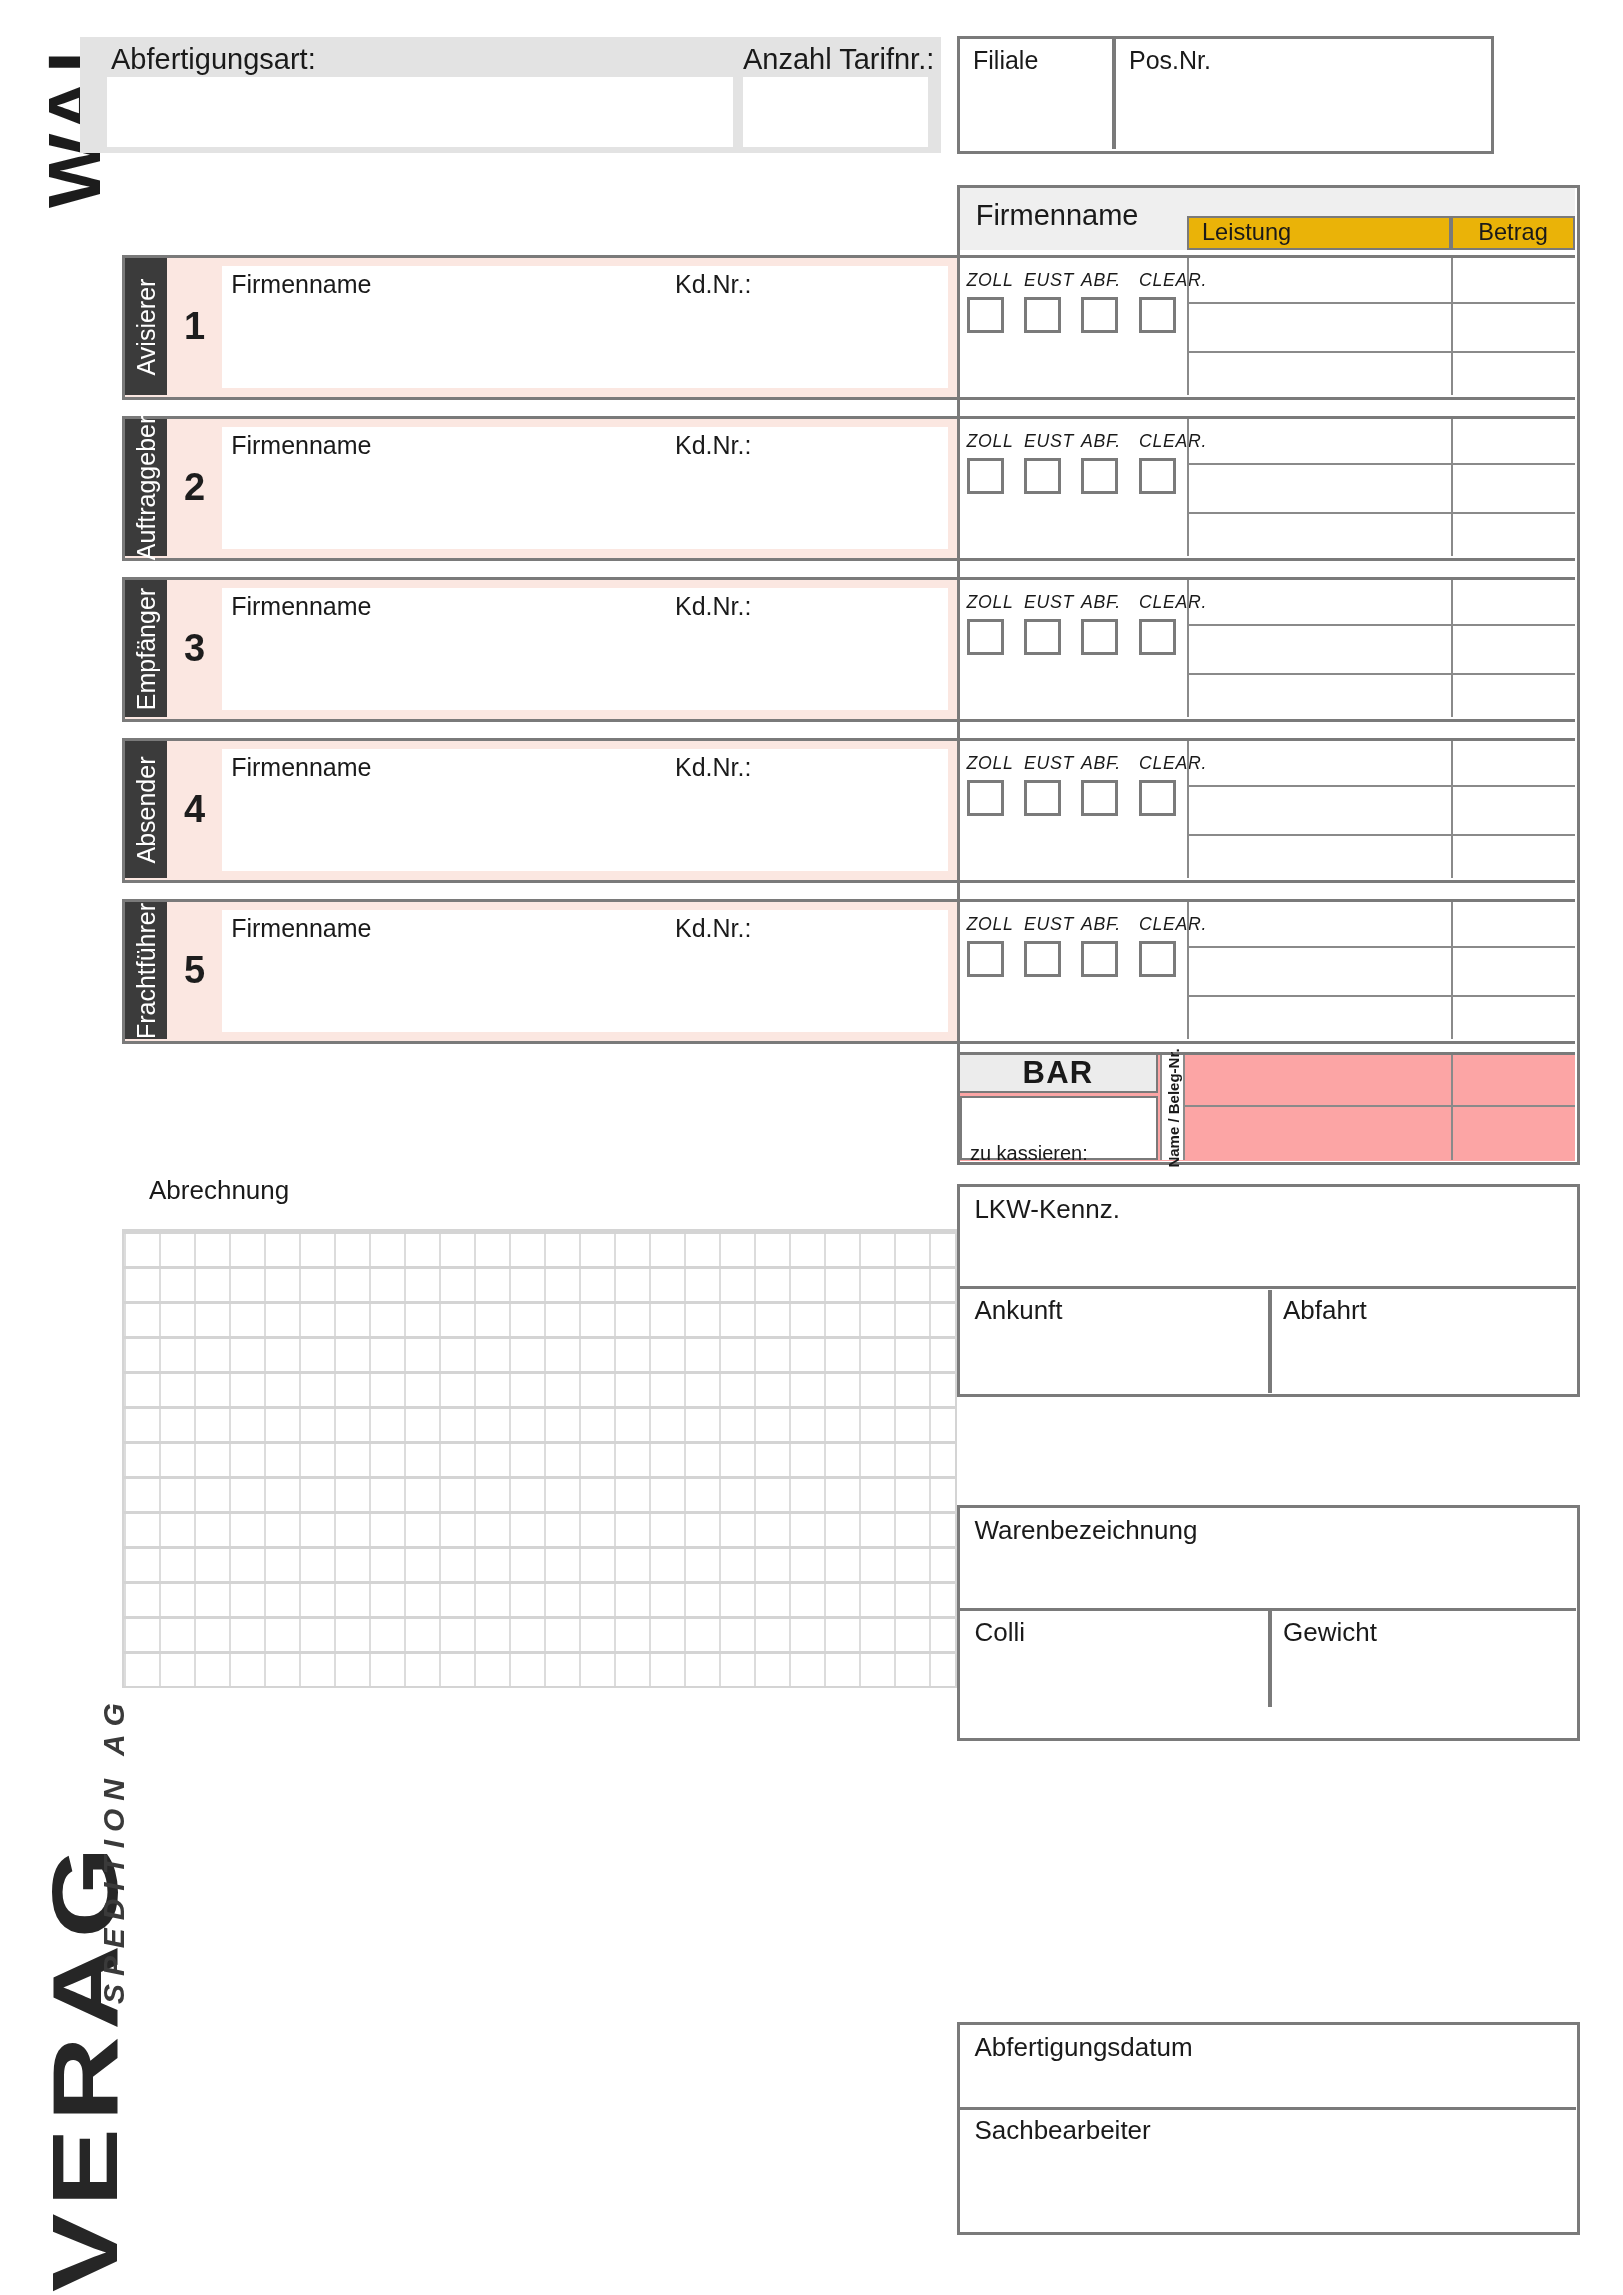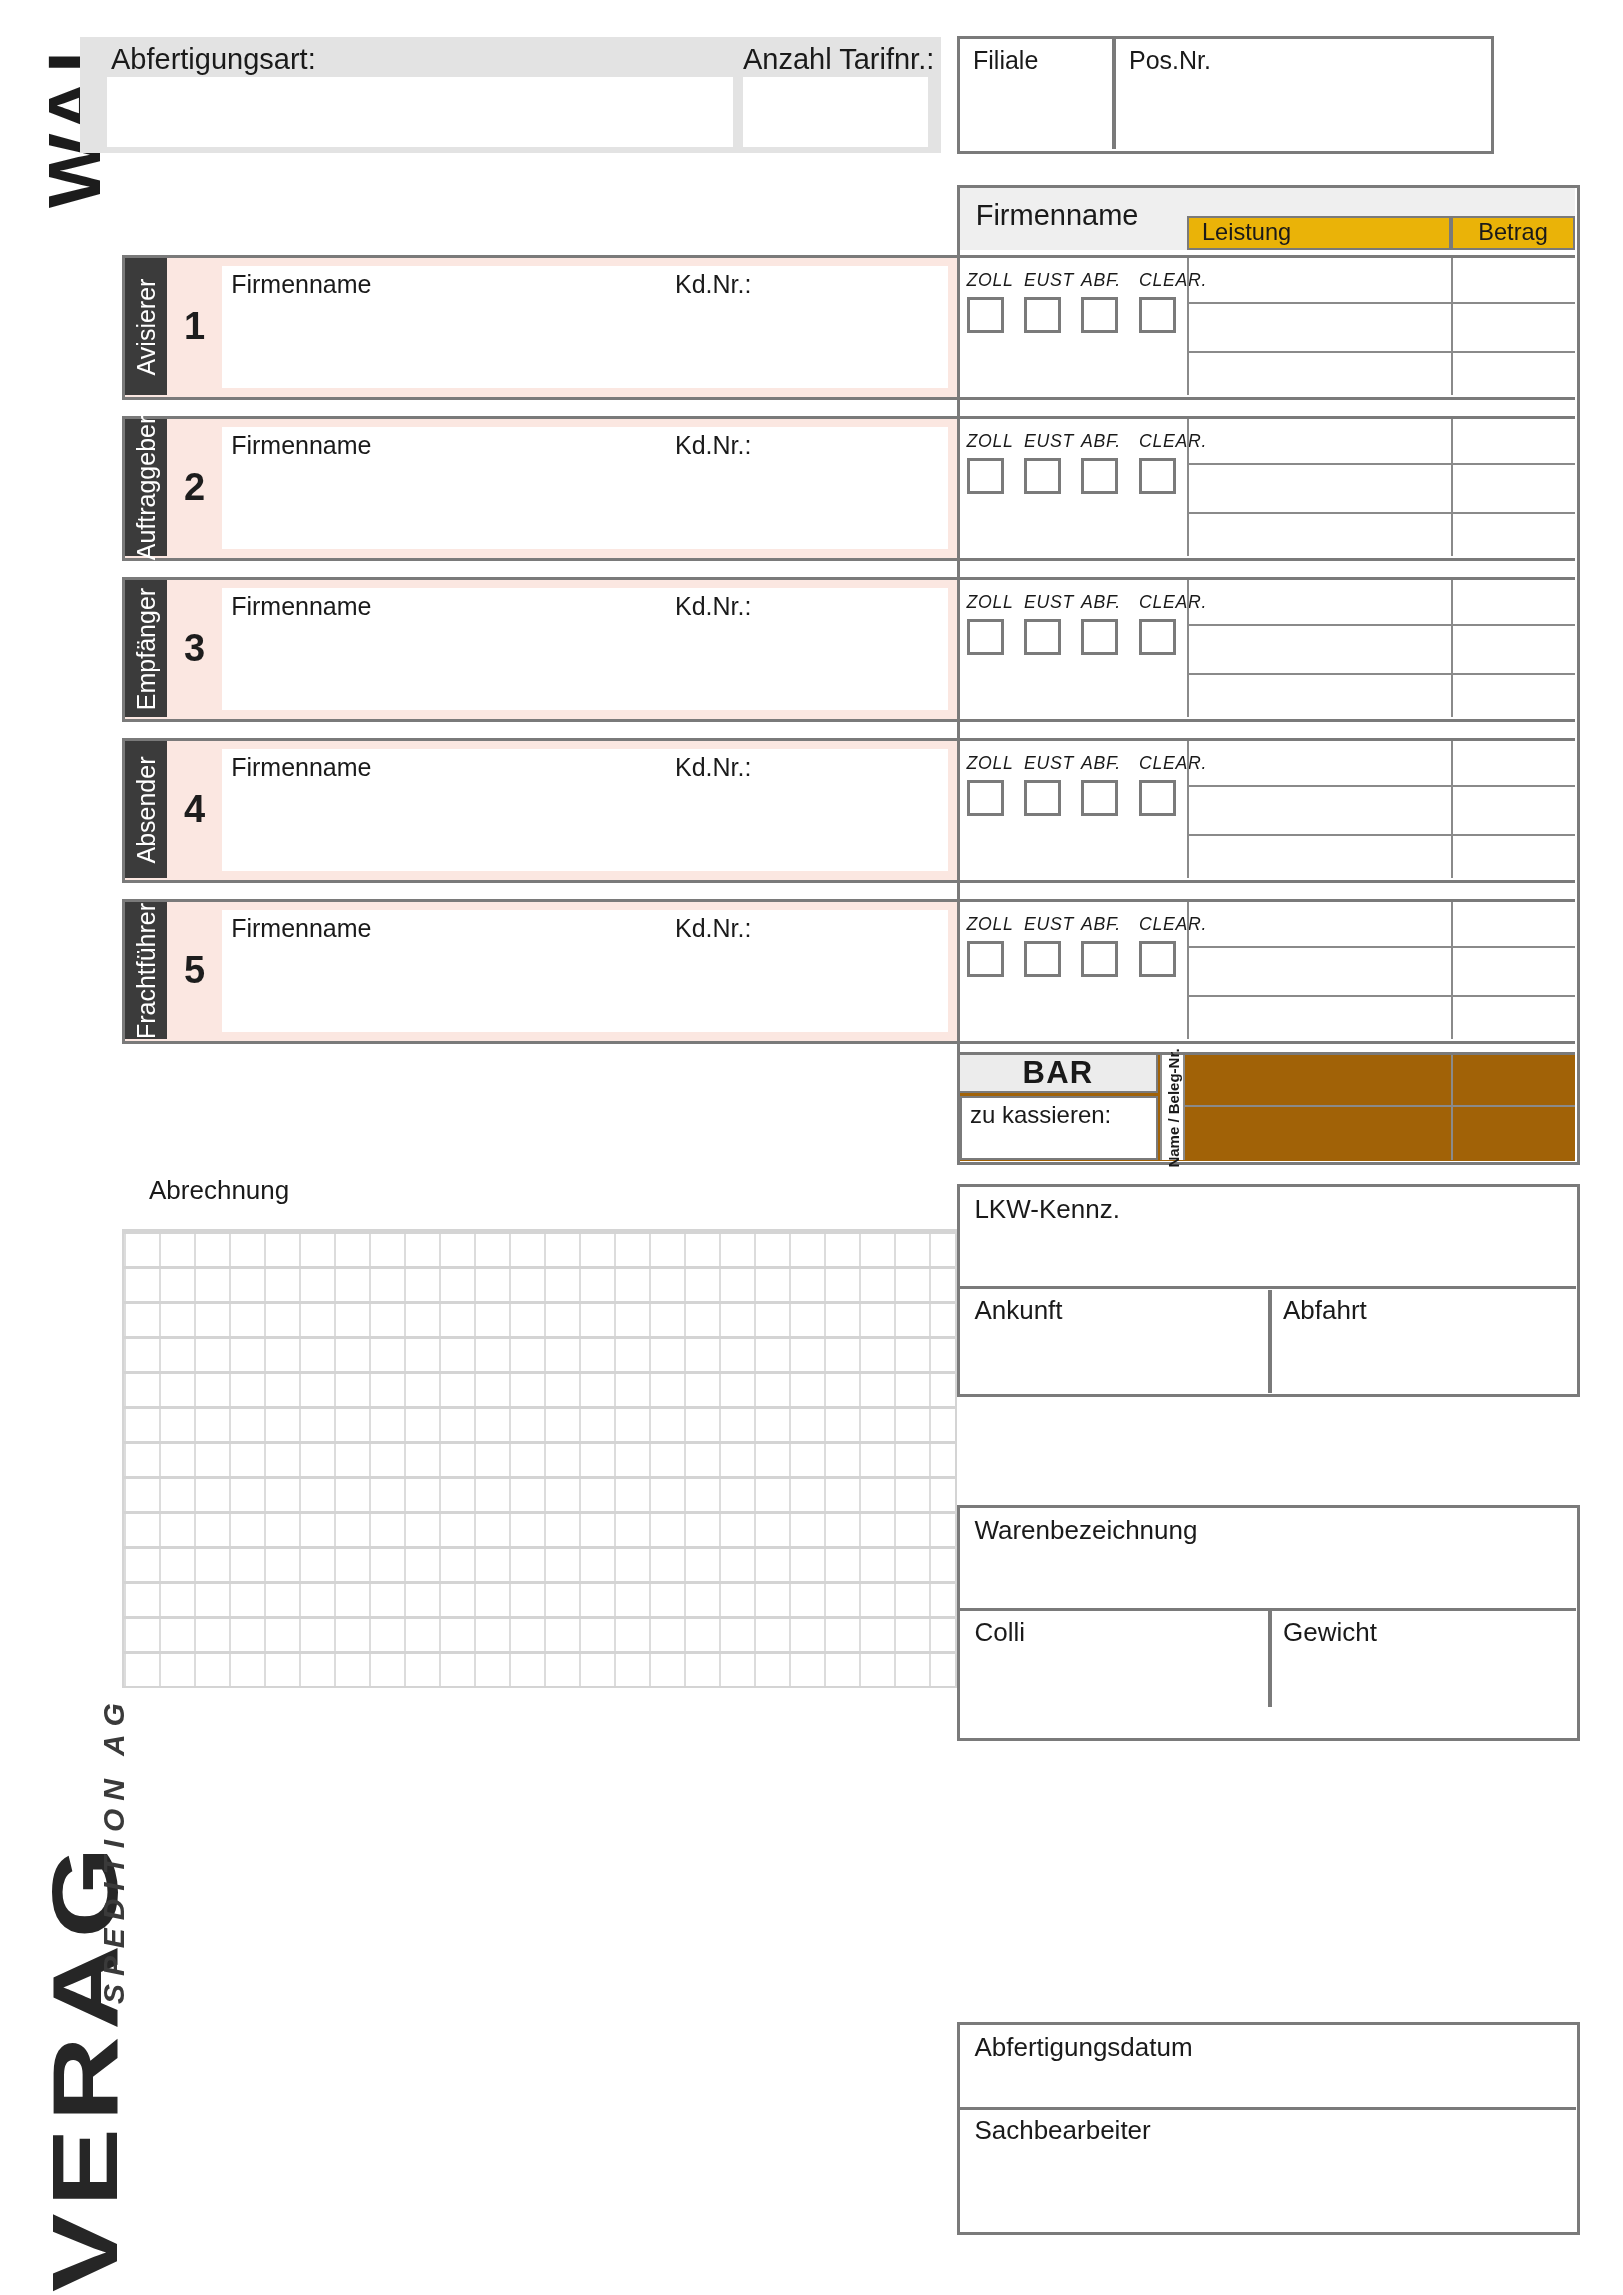--- a/index.html
+++ b/index.html
@@ -3,21 +3,21 @@
 <meta charset="utf-8">
 <style>
   * { margin:0; padding:0; box-sizing:border-box; }
   html,body { background:#ffffff; }
   body { font-family:"Liberation Sans", sans-serif; color:#1a1a1a; }
   #page { position:relative; width:1623px; height:2295px; background:#fff; overflow:hidden; }
   .abs { position:absolute; }
 
   
   .lbl { position:absolute; white-space:nowrap; color:#1a1a1a; }
-  .fs44 { font-size:29px; } .fs40 { font-size:26px; } .fs38 { font-size:25px; } .fs31 { font-size:24px; }
+  .fs44 { font-size:29px; } .fs40 { font-size:26px; } .fs38 { font-size:25px; } .fs31 { font-size:20px;margin-top:41px; }
 
   
   .rot-up { position:absolute; transform-origin:0 0; white-space:nowrap; }
 
   .wai   { font-size:75px; font-weight:900; letter-spacing:3.9px; color:#1c1c1c;
            transform:rotate(-90deg) scale(1.05,1); }
   .verag { font-size:92px; font-weight:900; letter-spacing:5.2px; color:#262626;
            transform:rotate(-90deg) scale(1.28,1); }
   .sped  { font-size:30px; font-weight:700; font-style:italic; letter-spacing:7.9px; color:#3a3a3a;
            transform:rotate(-90deg); }
@@ -216,21 +216,21 @@
           <div class="cb-box"></div>
         </div>
       <div class="vline-t" style="left:227px; top:0; height:137px;"></div>
       <div class="vline-t" style="left:491px; top:0; height:137px;"></div>
       <div class="hline-t" style="left:227px; top:44px; width:388px;"></div>
       <div class="hline-t" style="left:227px; top:93px; width:388px;"></div>
       <div class="abs" style="left:229px; top:0; width:262px; height:137px;"></div>
       <div class="abs" style="left:493px; top:0; width:122px; height:137px;"></div>
     </div>
 
-    <div class="abs" style="left:0; top:864px; width:615px; height:109px; border-top:3.9px solid #7a7a7a; background:#a16207;">
+    <div class="abs" style="left:0; top:864px; width:615px; height:109px; border-top:3.9px solid #7a7a7a; background:#fca5a5;">
       <div class="abs" style="left:0; top:0; width:198px; height:38px; background:#ececec; border-right:2.6px solid #7a7a7a; border-bottom:2.6px solid #7a7a7a; display:flex; align-items:center; justify-content:center; font-size:31px; font-weight:700; letter-spacing:1.3px;">BAR</div>
       <div class="abs" style="left:0; top:41px; width:198px; height:64px; border:2.6px solid #7a7a7a; background:#fff;">
         <div class="lbl fs31" style="left:7.9px; top:2.6px;">zu kassieren:</div>
       </div>
       <div class="abs" style="left:200px; top:0; width:25px; height:105px; border-left:2px solid #8a8a8a; border-right:2px solid #8a8a8a; background:#fff;">
         <span style="position:absolute; left:50%; top:50%; transform:translate(-50%,-50%) rotate(-90deg); white-space:nowrap; font-size:15px; font-weight:700;">Name / Beleg-Nr.</span>
       </div>
       <div class="hline-t" style="left:225px; top:50px; width:390px;"></div>
       <div class="vline-t" style="left:491px; top:0; height:105px;"></div>
       <div class="abs" style="left:227px; top:0; width:262px; height:105px;"></div>

